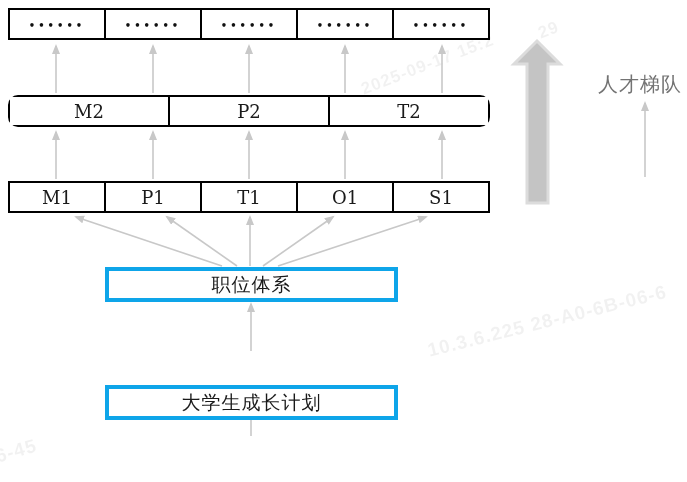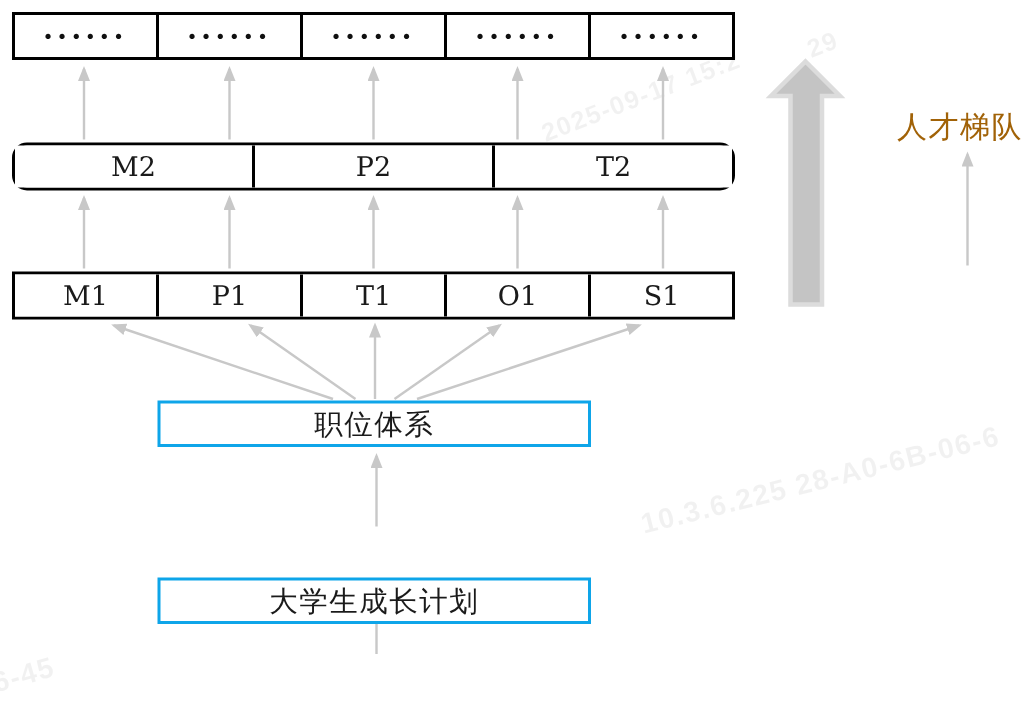--- a/index.html
+++ b/index.html
@@ -21,26 +21,26 @@
     display:flex;background:#fff;z-index:3;
   }
   .tier-cell{
     flex:1;display:flex;align-items:center;justify-content:center;
     border-right:2px solid #000;font-size:18px;background:#fff;
   }
   .tier-cell:last-child{border-right:none;}
   .dots-cell{font-family:"DejaVu Sans","Liberation Sans",sans-serif;
     font-size:10px;font-weight:bold;letter-spacing:3px;color:#101010;padding-top:2px;}
   .chain-box{
-    position:absolute;left:105px;width:285px;height:27px;border:2px solid #0ea5e9;
+    position:absolute;left:105px;width:285px;height:27px;border:4px solid #0ea5e9;
     display:flex;align-items:center;justify-content:center;font-size:19px;
     background:#fff;z-index:3;letter-spacing:1px;
   }
   .side-label{
-    position:absolute;font-size:20px;color:#a16207;z-index:3;white-space:nowrap;
+    position:absolute;font-size:20px;color:#737373;z-index:3;white-space:nowrap;
     letter-spacing:1px;
   }
 </style>
 </head>
 <body>
 
 <div id="canvas">
 
   <div class="wm" style="left:362px;top:80px;font-size:17px;transform:rotate(-21deg);">2025-09-17 15:2</div>
   <div class="wm" style="left:539px;top:24px;font-size:17px;transform:rotate(-21deg);">29</div>

